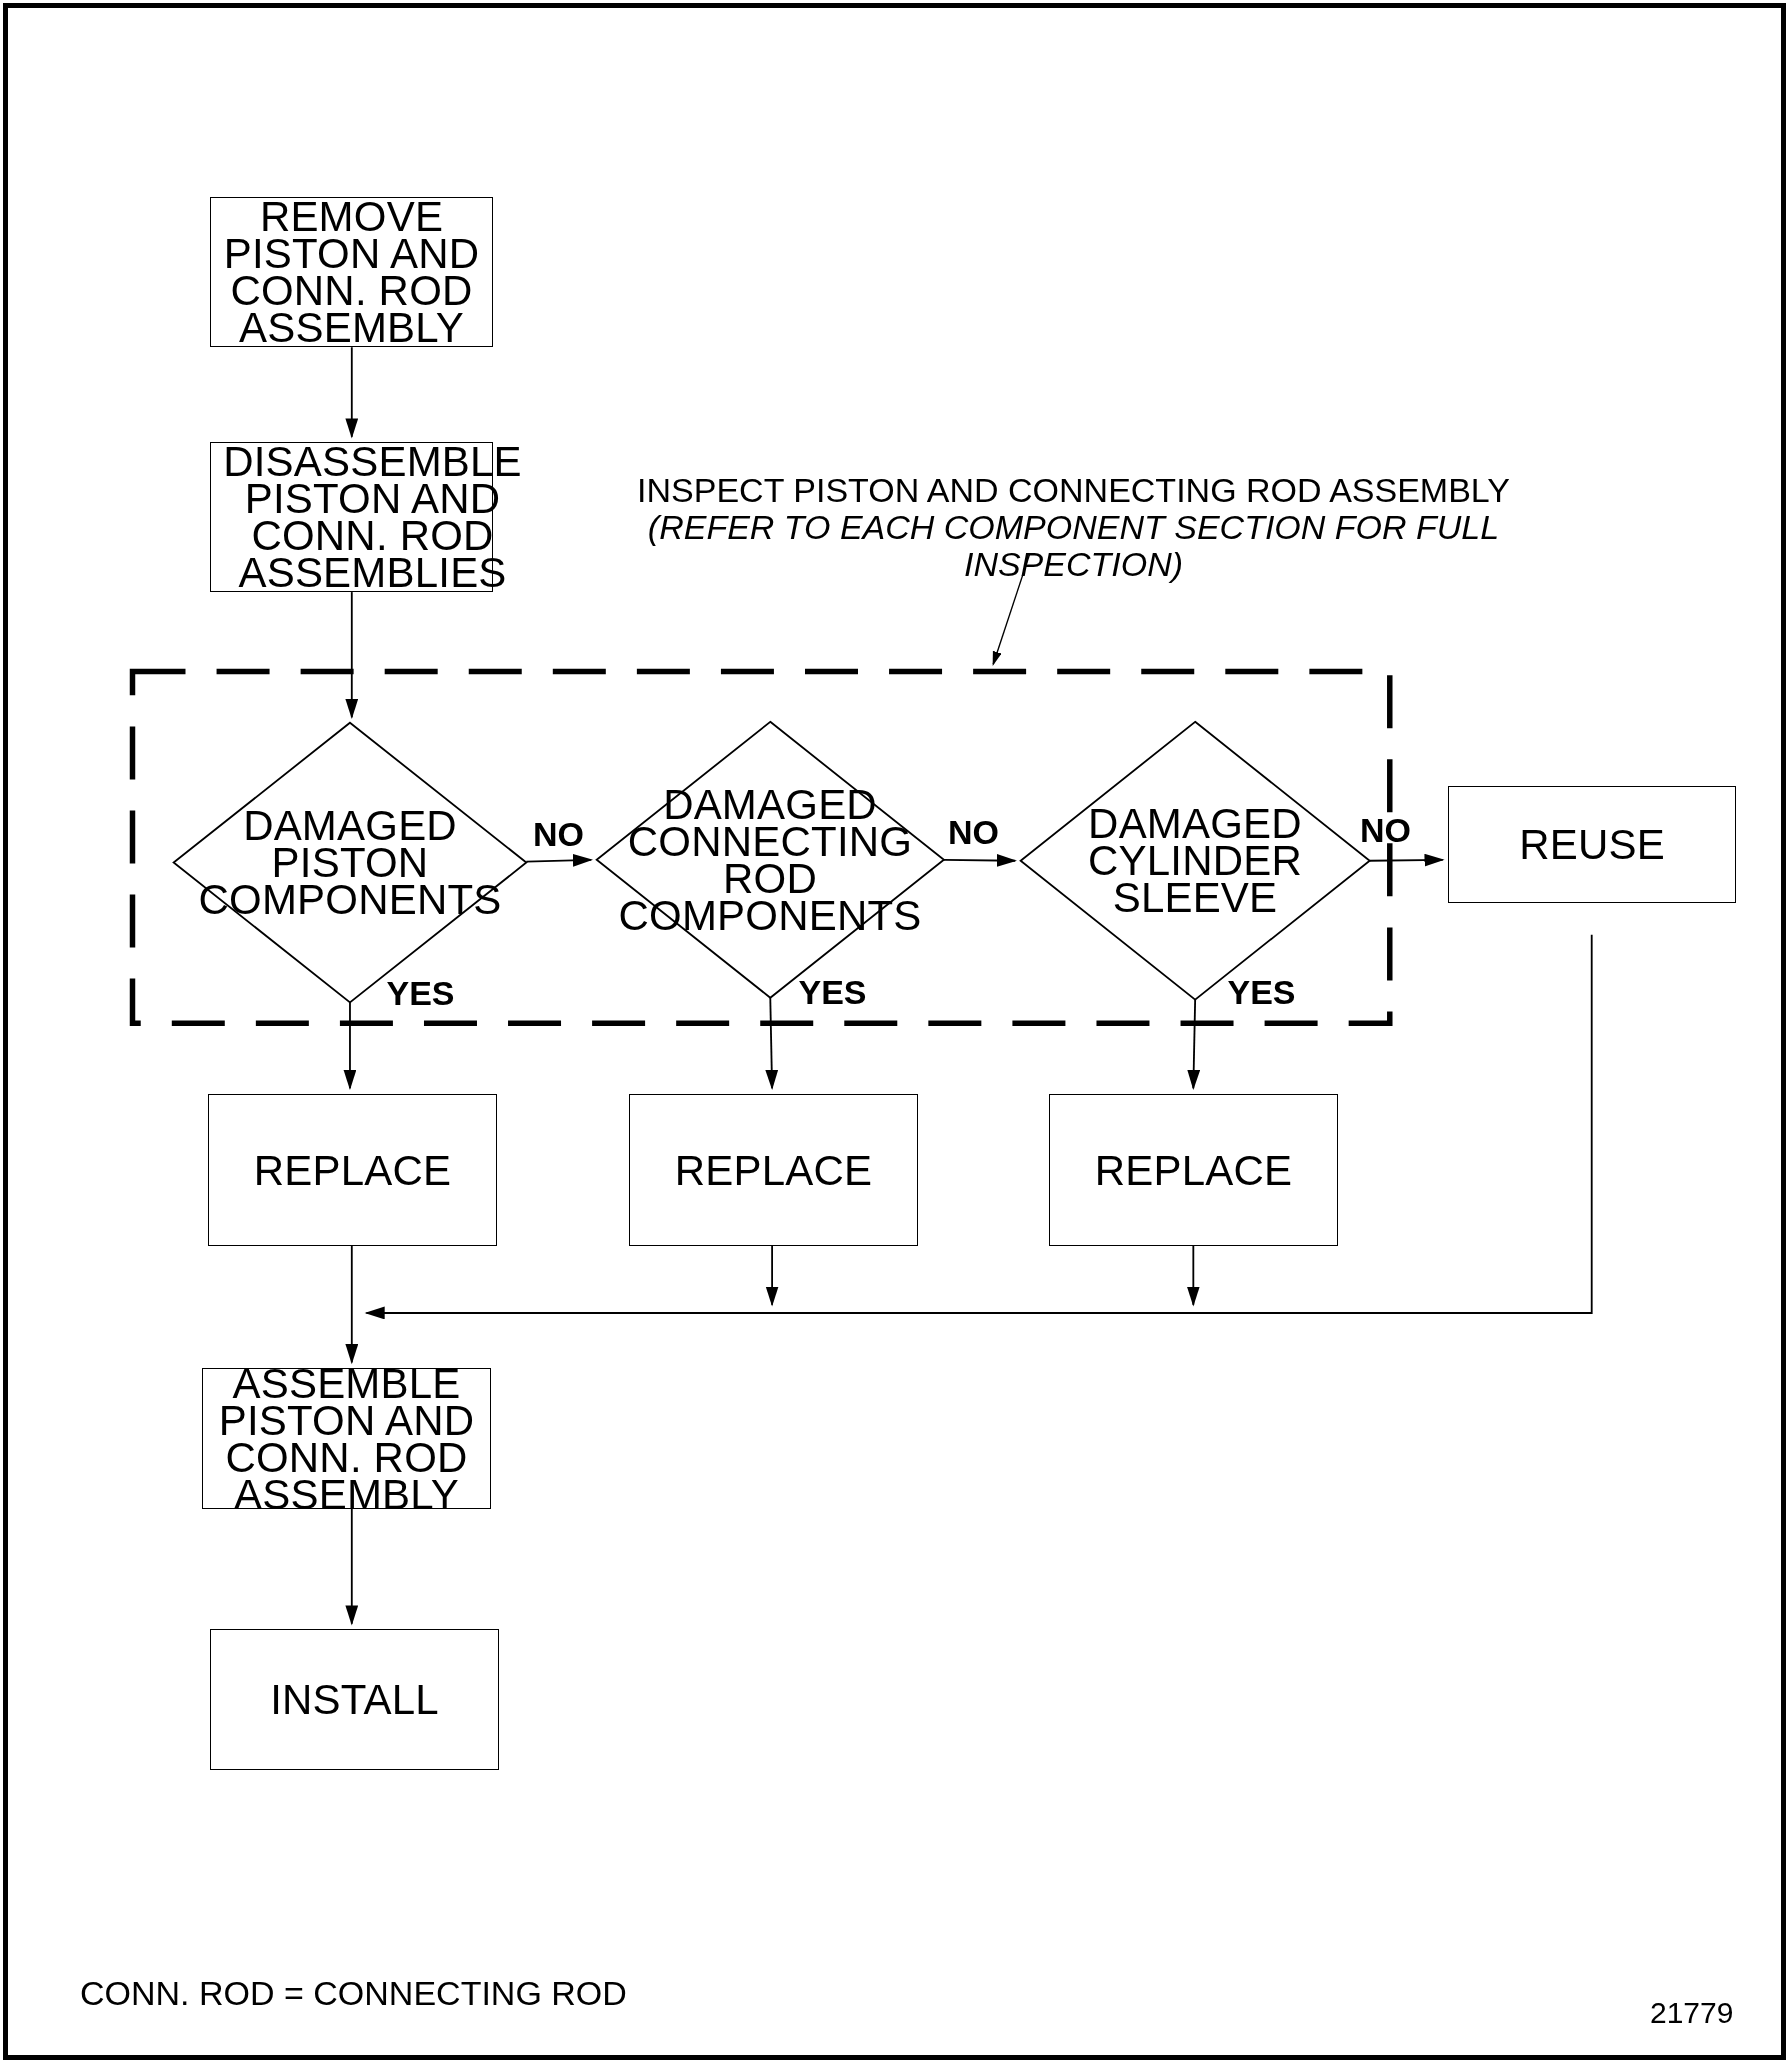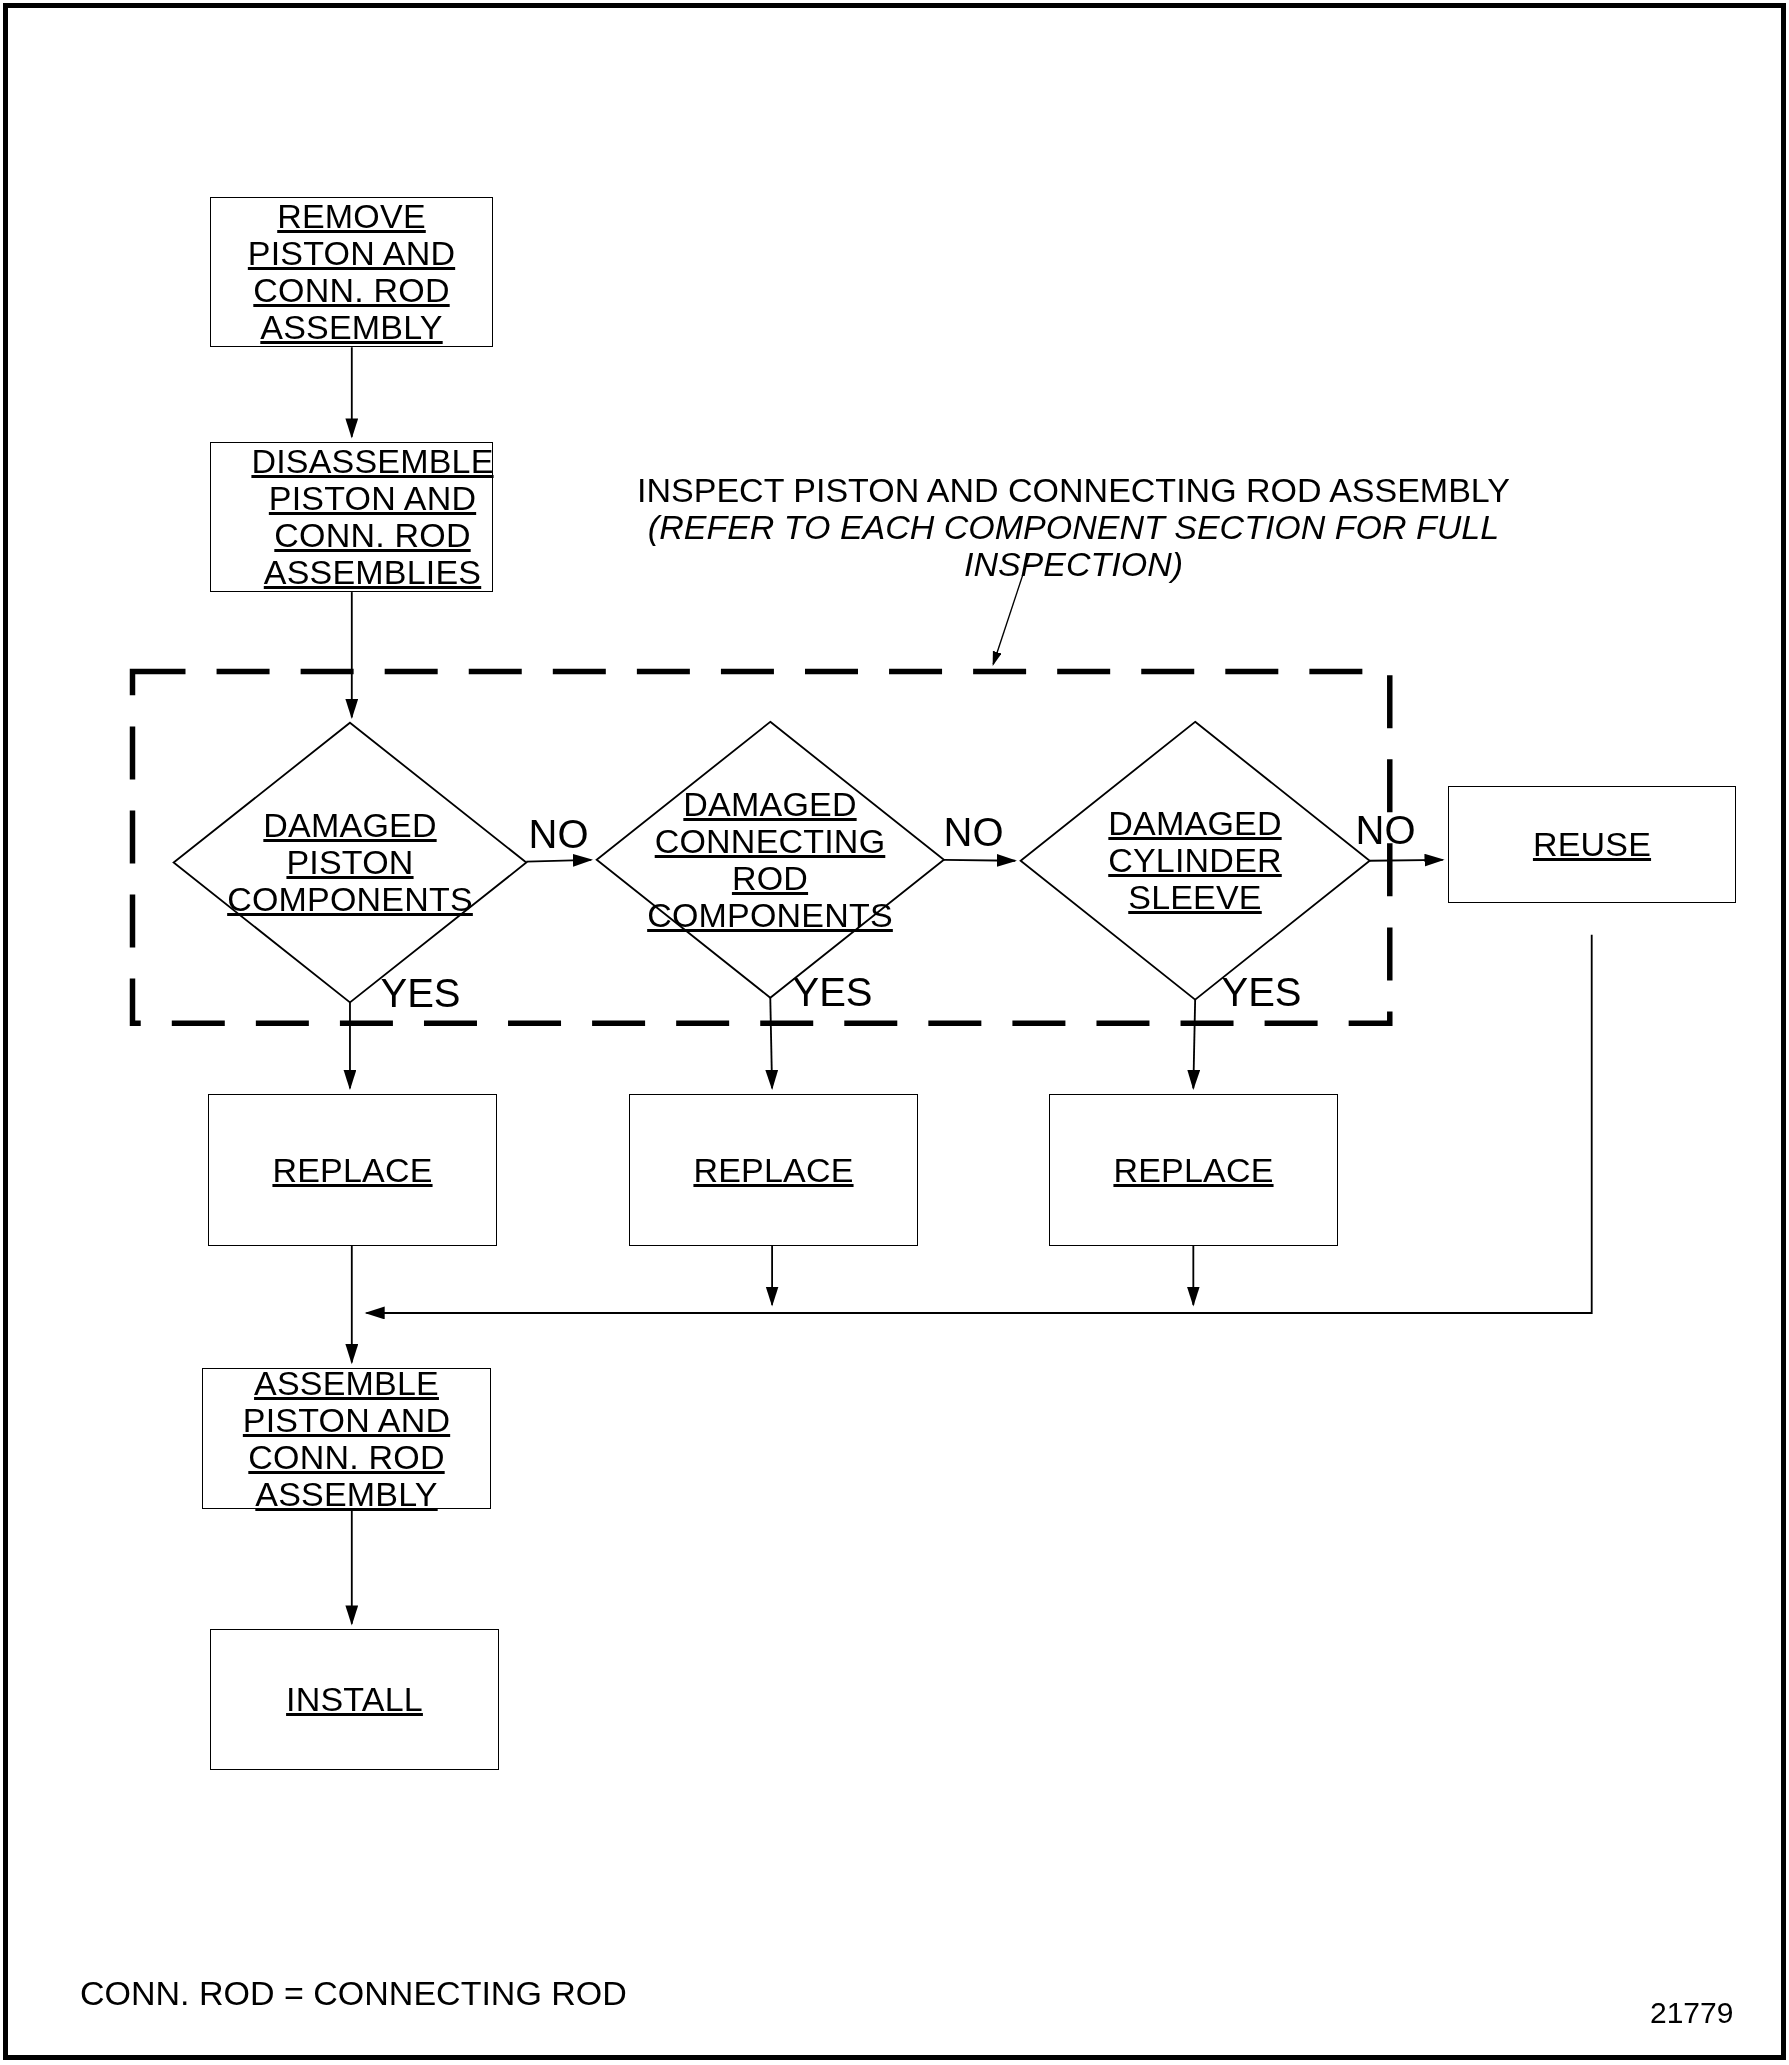--- a/index.html
+++ b/index.html
@@ -19,29 +19,29 @@
   }
   svg.layer { position: absolute; left: 0; top: 0; width: 1790px; height: 2065px; }
   .node {
     position: absolute; box-sizing: border-box;
     border: 1.8px solid #000000; background: #ffffff;
     display: flex; align-items: center; justify-content: center;
     text-align: center;
   }
   .label {
     white-space: pre-line;
-    font-size: 34px; line-height: 37px; letter-spacing: 0.2px; text-decoration: underline;
+    font-size: 42px; line-height: 37px; letter-spacing: 0.2px;
   }
   .diamond-label {
     position: absolute; display: flex; align-items: center; justify-content: center;
     text-align: center; background: transparent;
   }
   .edge-label {
     position: absolute; display: flex; align-items: center; justify-content: center;
-    font-size: 40px; text-align: center;
+    font-size: 34px; text-align: center; font-weight: bold;
   }
   .callout {
     position: absolute; left: 571px; top: 472px; width: 1005px;
     text-align: center; font-size: 34px; line-height: 37px;
   }
   .callout .l2 { font-style: italic; }
   .note {
     position: absolute; left: 80px; top: 1974px; font-size: 34px;
   }
   .fignum {

